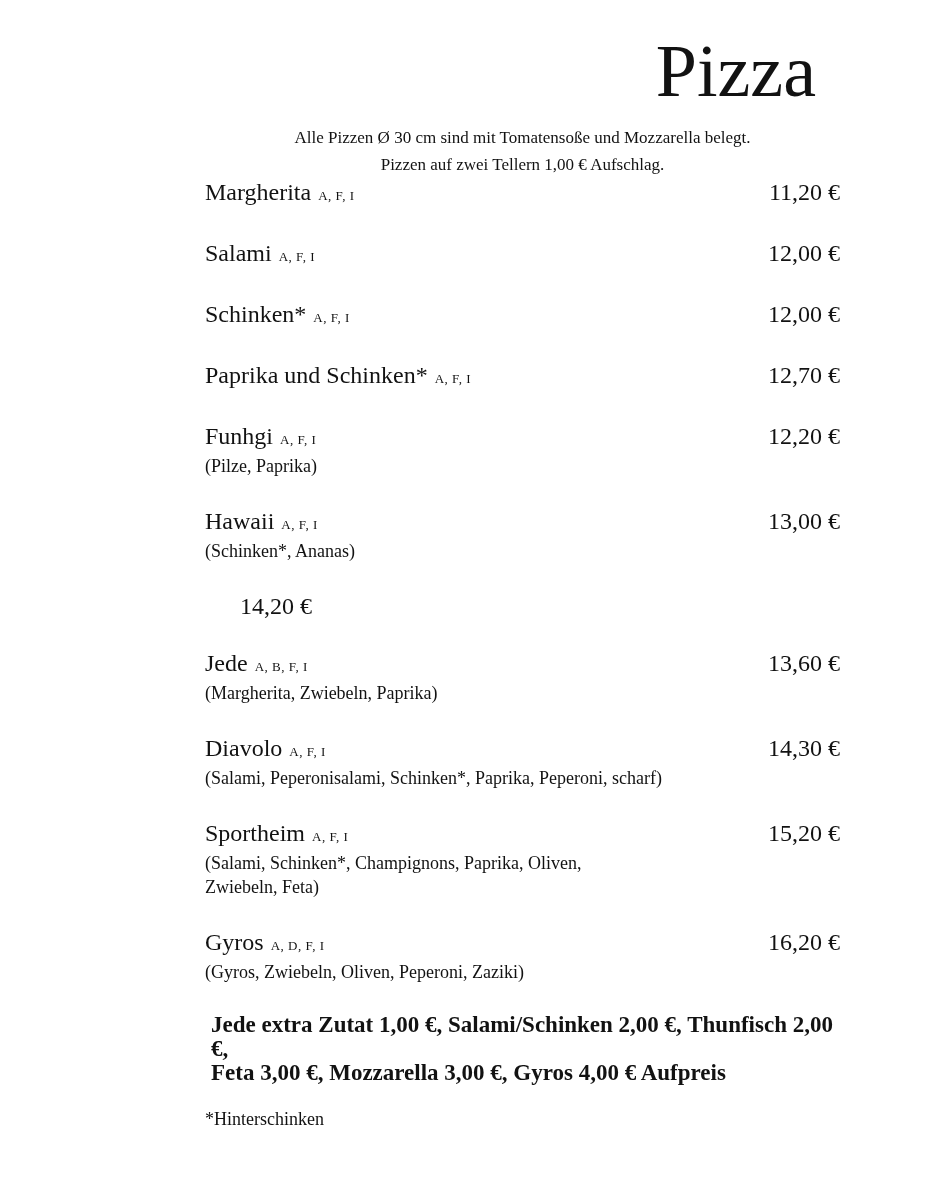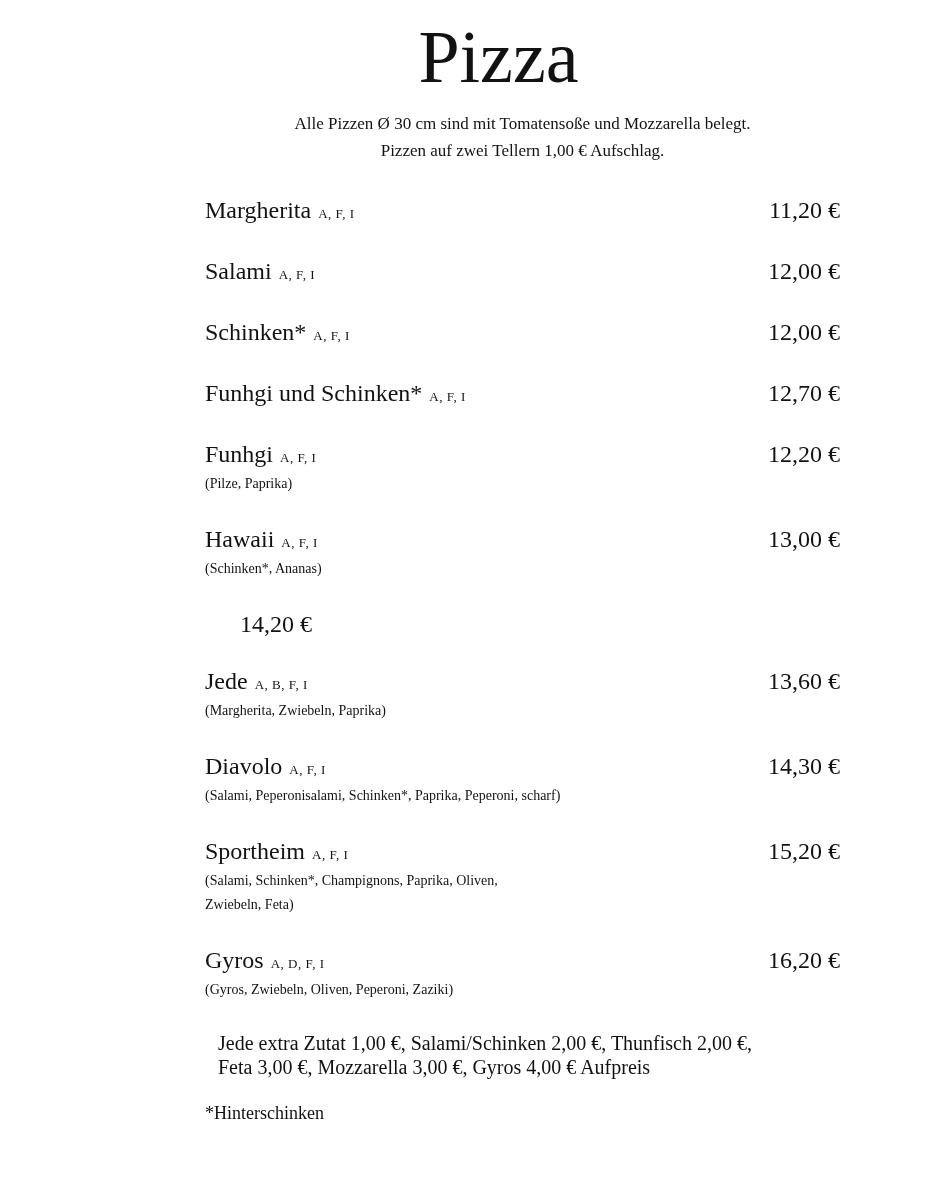--- a/index.html
+++ b/index.html
@@ -17,39 +17,38 @@
     overflow: hidden;
     box-sizing: border-box;
   }
   .content {
     padding-left: 205px;
     width: 635px;
     box-sizing: content-box;
   }
   .title {
     margin: 0;
-    padding-top: 16px;
+    padding-top: 30px;
     font-size: 74px;
     font-weight: 400;
     line-height: 82px;
-    text-align: center;
+    text-align: right;
     position: relative;
     left: -24px;
     letter-spacing: 0px;
   }
   .subtitle {
     margin: 12px 0 0 0;
     font-size: 17px;
     font-weight: 400;
     line-height: 27px;
     text-align: center;
     white-space: pre-line;
   }
   .menu {
-    margin-top: 32px;
   }
   .menu-item {
     display: flex;
     align-items: flex-start;
     margin-bottom: 29px;
   }
   .item-left {
     width: 528px;
     flex: none;
   }
@@ -59,35 +58,35 @@
   }
   .item-name {
     font-weight: 400;
   }
   .item-allergens {
     font-size: 13px;
     margin-left: 7px;
     letter-spacing: 0.5px;
   }
   .item-desc {
-    font-size: 14px;
+    font-size: 18px;
     line-height: 24px;
     white-space: pre-line;
   }
   .item-price {
     flex: none;
     width: 107px;
     font-size: 24px;
     line-height: 28px;
     text-align: right;
   }
   .extras {
-    margin: 18px 0 0 13px;
-    font-size: 20px;
-    font-weight: 400;
+    margin: 18px 0 0 6px;
+    font-size: 23px;
+    font-weight: 700;
     line-height: 24px;
     white-space: pre-line;
   }
   .footnote {
     margin: 22px 0 12px 0;
     font-size: 18px;
     line-height: 24px;
   }
 </style>
 </head>
@@ -125,21 +124,21 @@
         <span class="item-name">Schinken*</span><span class="item-allergens">A, F, I</span>
       </div>
 
     </div>
     <div class="item-price">12,00 €</div>
   </div>
 
   <div class="menu-item">
     <div class="item-left">
       <div class="item-name-line">
-        <span class="item-name">Funhgi und Schinken*</span><span class="item-allergens">A, F, I</span>
+        <span class="item-name">Paprika und Schinken*</span><span class="item-allergens">A, F, I</span>
       </div>
 
     </div>
     <div class="item-price">12,70 €</div>
   </div>
 
   <div class="menu-item">
     <div class="item-left">
       <div class="item-name-line">
         <span class="item-name">Funhgi</span><span class="item-allergens">A, F, I</span>

